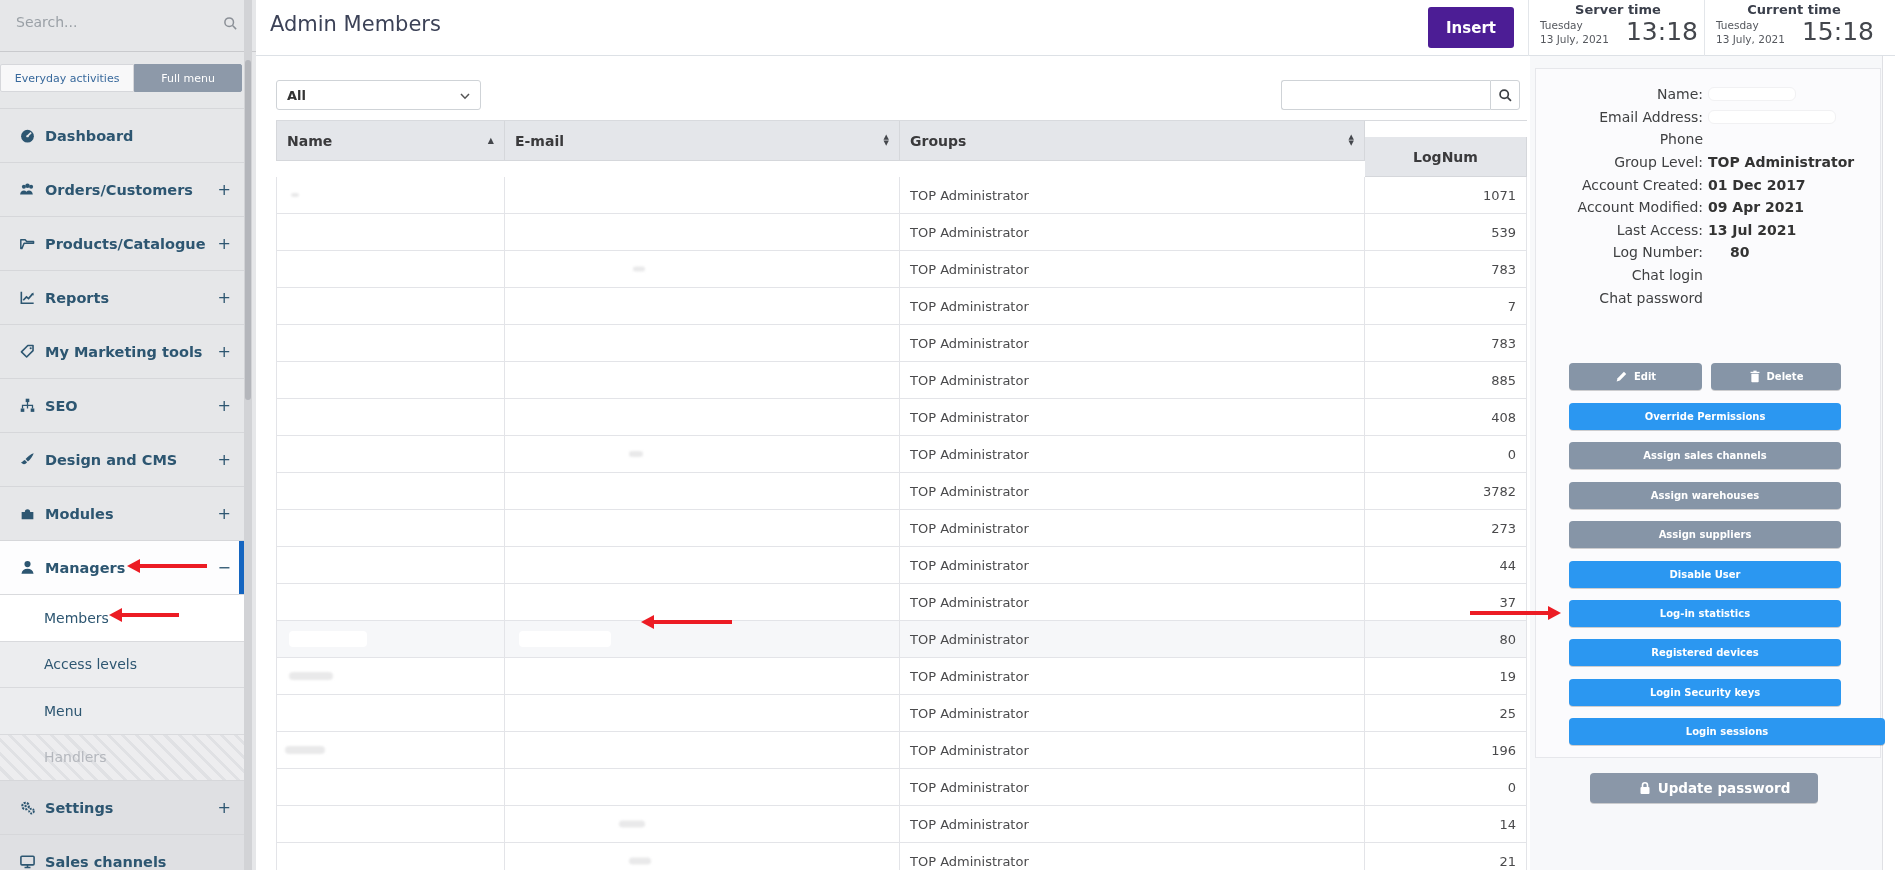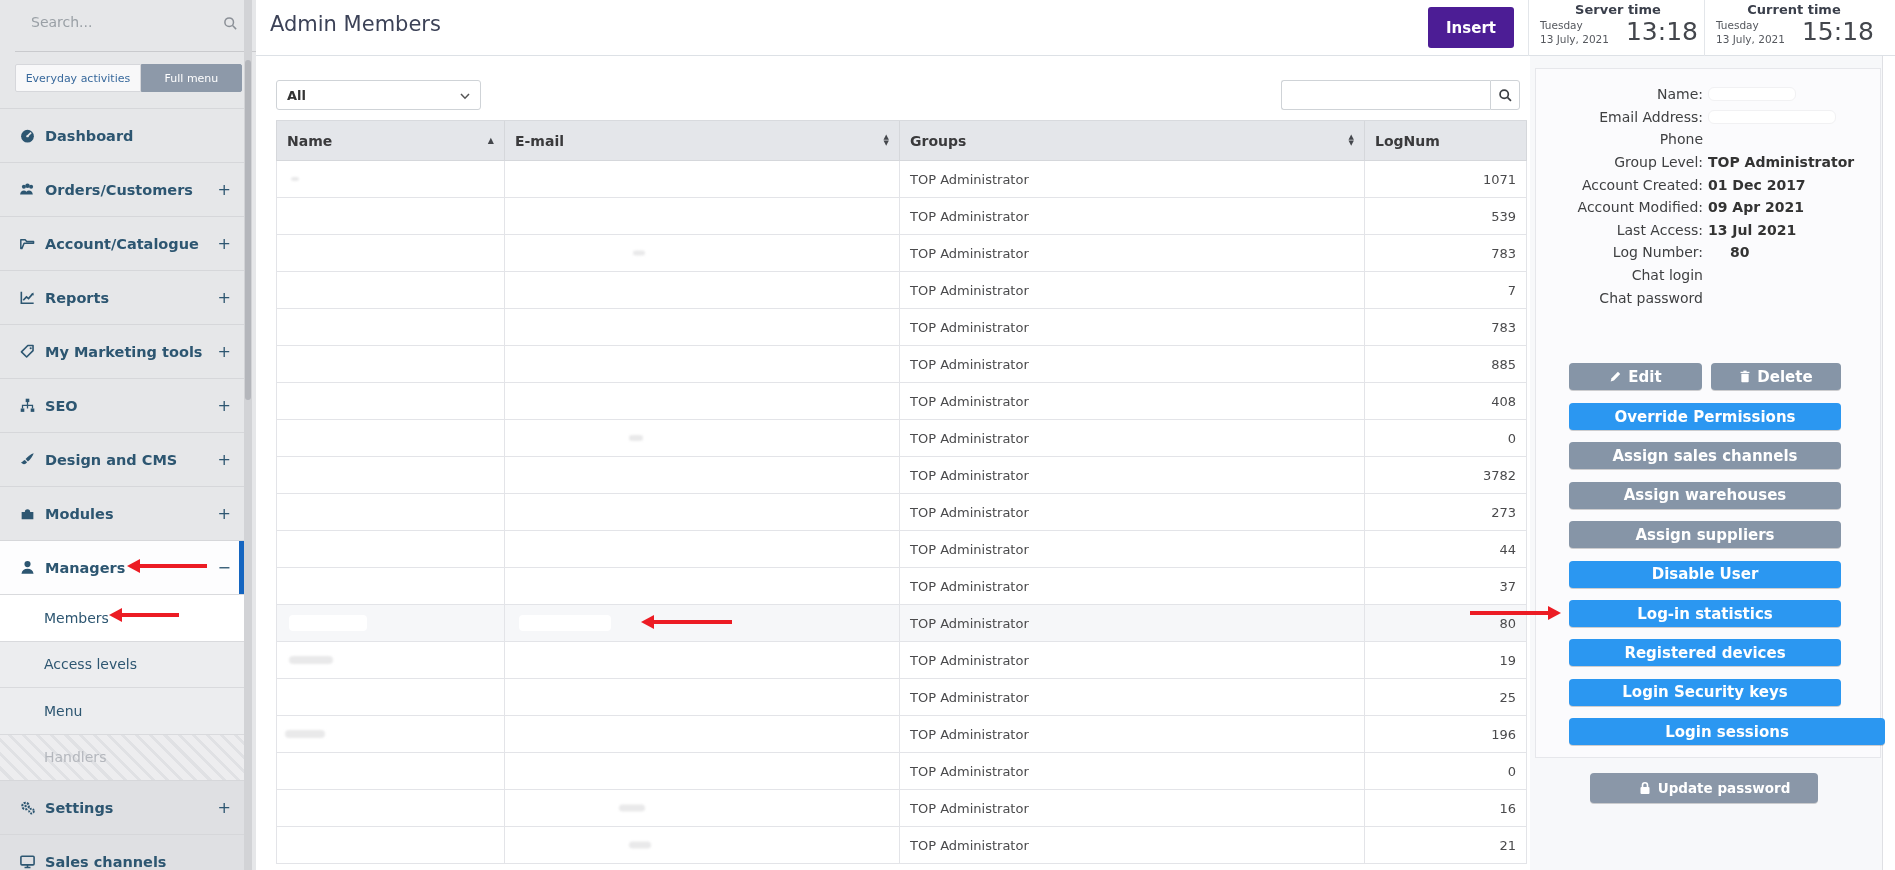--- a/index.html
+++ b/index.html
@@ -1,21 +1,21 @@
 <!DOCTYPE html>
 <html><head>
 <meta charset="utf-8">
 <style>
   * { margin:0; padding:0; box-sizing:border-box; }
   html,body { background:#fff; }
   body { font-family:"DejaVu Sans","Liberation Sans",sans-serif; }
   .stage { position:relative; width:1895px; height:870px; background:#fff; overflow:hidden; }
 
   
-  .sidebar { position:absolute; left:0; top:0; width:256px; height:870px; background:#e6e7e9; z-index:5;padding-left:15px; }
+  .sidebar { position:absolute; left:0; top:0; width:256px; height:870px; background:#e6e7e9; z-index:5; }
   .sb-search { position:relative; height:52px; border-bottom:1px solid #c9cacd; margin:0 0 0 0; }
   .sb-search input { position:absolute; left:16px; top:14px; width:180px; border:none; background:transparent; outline:none; font-size:14px; color:#555; font-family:inherit; }
   .sb-search input::placeholder { color:#9aa0a6; }
   .sb-search .mag { position:absolute; right:18px; top:16px; }
   .sb-toggle { display:flex; margin:12px 14px 14px 0; }
   .sb-toggle .tbtn { height:28px; display:flex; align-items:center; justify-content:center; font-size:11px; cursor:pointer; }
   .sb-toggle .tbtn.light { flex:1.25; background:#f8f8f9; border:1px solid #d6d7db; color:#38699c; border-radius:2px 0 0 2px; }
   .sb-toggle .tbtn.dark  { flex:1;   background:#8d99a9; border:1px solid #8d99a9; color:#fff; border-radius:0 2px 2px 0; }
   .nav { position:absolute; left:0; top:108px; width:244px; }
   .nav-item { position:relative; height:54px; display:flex; align-items:center; border-top:1px solid #d6d7da; color:#2d5671; font-size:14.5px; font-weight:bold; cursor:pointer; background:#e6e7e9; }
@@ -49,36 +49,36 @@
   .search-grp input { width:209px; height:30px; border:1px solid #cfd3d7; border-right:none; border-radius:3px 0 0 3px; outline:none; padding:0 8px; font-size:13px; font-family:inherit; }
   .search-grp button { width:30px; height:30px; border:1px solid #cfd3d7; background:#fff; border-radius:0 3px 3px 0; cursor:pointer; display:flex; align-items:center; justify-content:center; }
 
   .grid { position:absolute; left:24px; top:64px; width:1251px; border-top:1px solid #d8dade; }
   .grow { display:flex; width:1251px; }
   .gcell { border-right:1px solid #e3e4e8; border-bottom:1px solid #e3e4e8; position:relative; overflow:hidden; }
   .gcell:first-child { border-left:1px solid #e3e4e8; }
   .ghead .gcell { background:#e4e6ea; height:40px; display:flex; align-items:center; font-size:14px; font-weight:bold; color:#3a3a3c; padding:0 10px; border-color:#d5d7db; cursor:pointer; }
   .gbody .gcell { height:37px; display:flex; align-items:center; font-size:13px; color:#4a4a4c; padding:0 10px; background:#fff; }
   .col-name { width:229px; } .col-email { width:395px; } .col-groups { width:465px; } .col-lognum { width:162px; justify-content:flex-end; }
-  .ghead .col-lognum { justify-content:flex-start; }
+  .ghead .col-lognum { justify-content:center;margin-top:16px; }
   .sort-asc { margin-left:auto; font-size:8px; color:#44474c; }
   .sort-both { margin-left:auto; display:flex; flex-direction:column; font-size:7px; line-height:5.5px; color:#44474c; }
   .grow.selected .gcell { background:#f6f7f9; }
   .grow.selected { box-shadow:inset 0 0 0 1px #7fb3e6; position:relative; z-index:2; }
   .blob { position:absolute; top:50%; transform:translateY(-50%); background:#fff; border-radius:4px; }
   .smudge { position:absolute; top:50%; transform:translateY(-50%); background:#e9e9ea; border-radius:4px; filter:blur(1px); }
 
   
   .panel { position:absolute; left:1530px; top:56px; width:353px; height:814px; background:#f7f8fa; border-right:1px solid #dfe0e4; }
   .card { position:absolute; left:5px; top:12px; width:346px; height:690px; background:#fbfbfd; border:1px solid #e6e7eb; }
   .dline { position:absolute; left:0; width:100%; height:22.6px; display:flex; align-items:center; font-size:14px; color:#3f4042; }
   .dline .dlabel { width:172px; text-align:right; padding-right:5px; flex:none; }
   .dline .dvalue { font-weight:bold; color:#333; position:relative; flex:1; height:100%; display:flex; align-items:center; }
   .dline .dredact { display:inline-block; background:#fff; border:1px solid #f1f1f3; border-radius:6px; height:14px; }
-  .abtn { position:absolute; height:27px; border:none; border-radius:4px; color:#fff; font-size:15px; font-weight:bold; font-family:inherit; cursor:pointer; display:flex; align-items:center; justify-content:center; gap:6px; box-shadow:0 1px 0 rgba(0,0,0,.18); }
+  .abtn { position:absolute; height:27px; border:none; border-radius:4px; color:#fff; font-size:10px; font-weight:bold; font-family:inherit; cursor:pointer; display:flex; align-items:center; justify-content:center; gap:6px; box-shadow:0 1px 0 rgba(0,0,0,.18); }
   .abtn.gray { background:#8695a7; }
   .abtn.blue { background:#2b97f1; }
   .upd-btn { position:absolute; left:60px; top:717px; width:228px; height:30px; background:#8a97a8; border:none; border-radius:4px; color:#fff; font-size:13.5px; font-weight:bold; font-family:inherit; cursor:pointer; display:flex; align-items:center; justify-content:center; gap:7px; box-shadow:0 1px 0 rgba(0,0,0,.18);padding-left:21px; }
 
   
   .arrow { position:absolute; height:4px; background:#ec1c24; z-index:50; }
   .arrow.pt-left::before { content:""; position:absolute; left:-13px; top:-5px; border-right:13px solid #ec1c24; border-top:7px solid transparent; border-bottom:7px solid transparent; }
   .arrow.pt-right::after { content:""; position:absolute; right:-13px; top:-5px; border-left:13px solid #ec1c24; border-top:7px solid transparent; border-bottom:7px solid transparent; }
 </style>
 </head>
@@ -122,21 +122,21 @@
           </span>
           <span>Orders/Customers</span>
           <span class="expand">+</span>
         </div>
         <div class="nav-item">
           <span class="ic">
             <svg width="17" height="17" viewBox="0 0 16 16">
               <path d="M1.7 4.4h4.1l1.4 1.7h6.5v1.6H4.8l-2.1 5.1H1.7z" fill="none" stroke="#2d5671" stroke-width="1.4" stroke-linejoin="round"></path>
             </svg>
           </span>
-          <span>Account/Catalogue</span>
+          <span>Products/Catalogue</span>
           <span class="expand">+</span>
         </div>
         <div class="nav-item">
           <span class="ic">
             <svg width="17" height="17" viewBox="0 0 16 16">
               <path d="M2.2 2.6v10.8h11.6" fill="none" stroke="#2d5671" stroke-width="1.5"></path>
               <polyline points="4,10.6 7,7.4 9,9 13,4.4" fill="none" stroke="#2d5671" stroke-width="1.6"></polyline>
               <path d="M13.6 3.2l.2 3-2.8-1z" fill="#2d5671"></path>
             </svg>
           </span>
@@ -478,21 +478,21 @@
           </div>
           <div class="grow">
             <div class="gcell col-name"></div>
             <div class="gcell col-email">
               <span class="smudge" style="left: 114px; width: 26px; height: 7px;"></span>
             </div>
             <div class="gcell col-groups">
               <span>TOP Administrator</span>
             </div>
             <div class="gcell col-lognum">
-              <span>16</span>
+              <span>14</span>
             </div>
           </div>
           <div class="grow">
             <div class="gcell col-name"></div>
             <div class="gcell col-email">
               <span class="smudge" style="left: 124px; width: 22px; height: 7px;"></span>
             </div>
             <div class="gcell col-groups">
               <span>TOP Administrator</span>
             </div>

